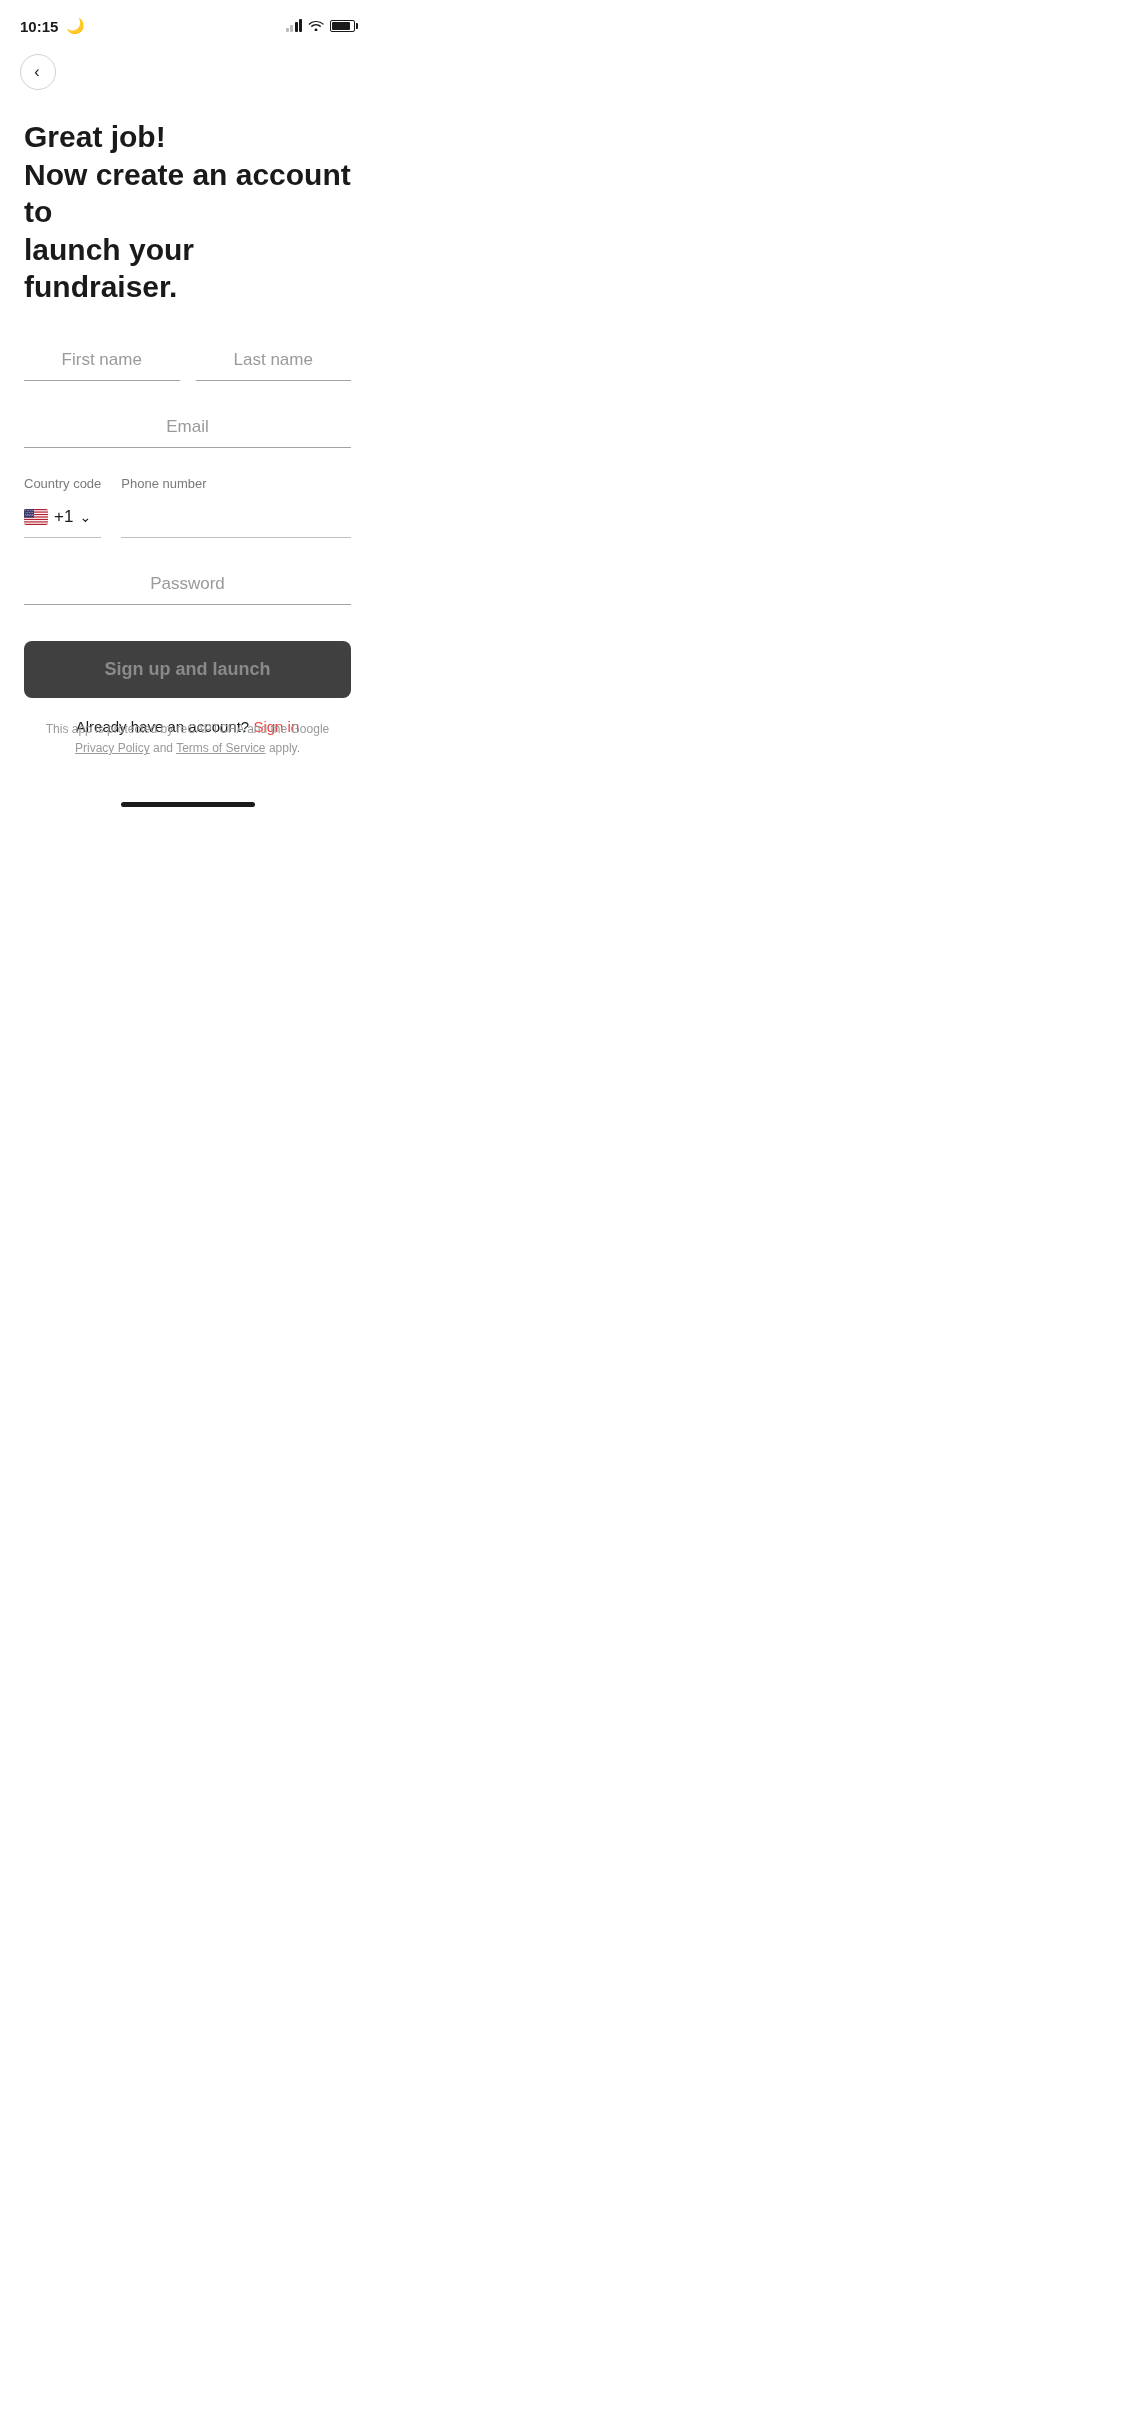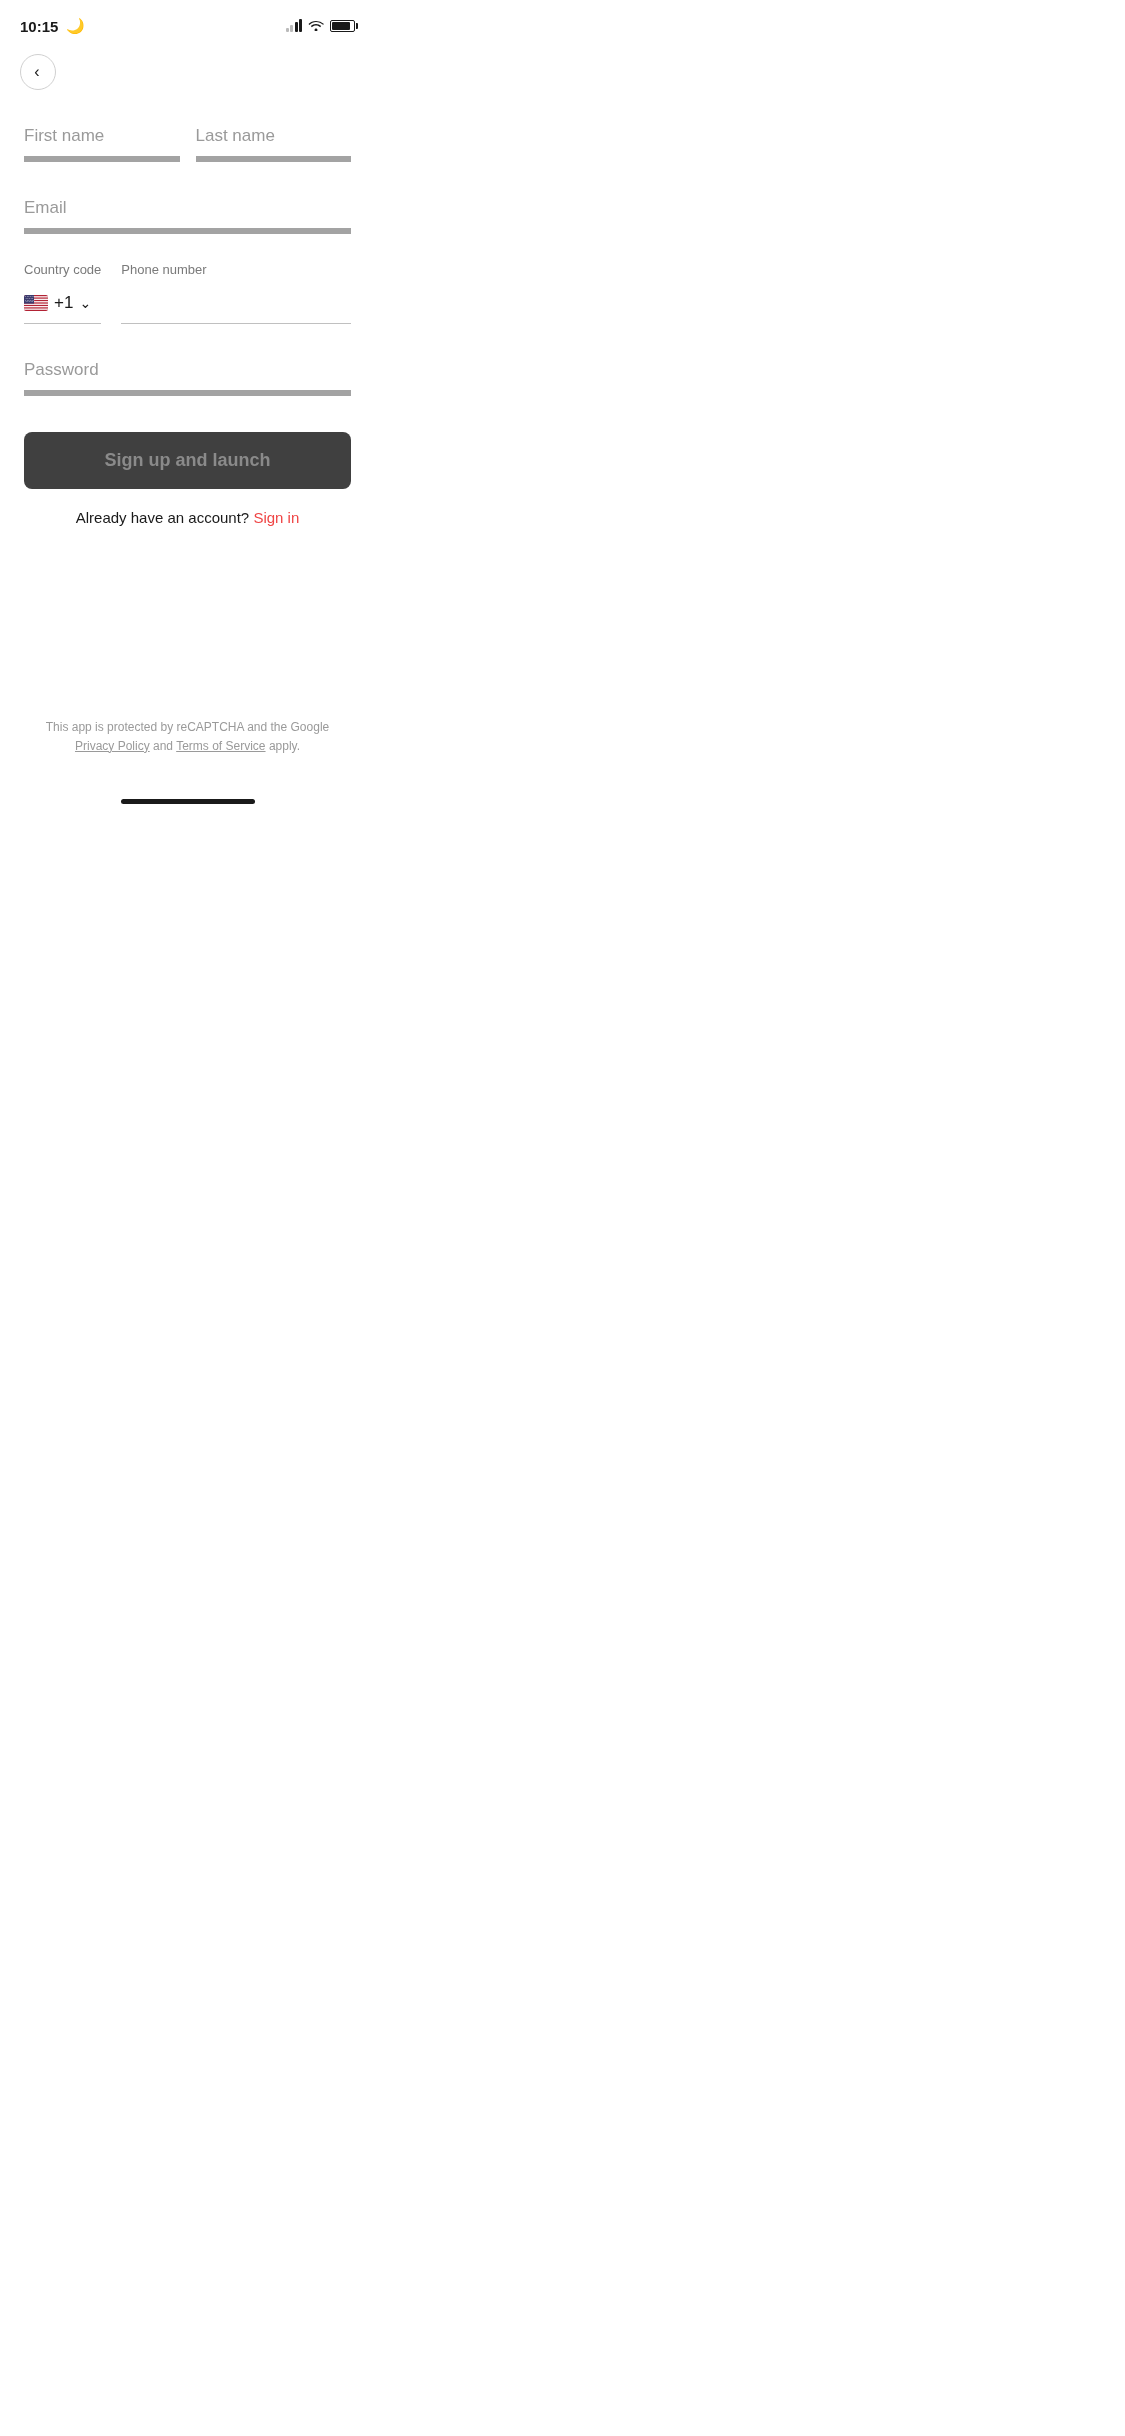--- a/index.html
+++ b/index.html
@@ -138,27 +138,28 @@
     }
 
     .form-field-full {
       width: 100%;
       margin-bottom: 28px;
     }
 
     .field-input {
       width: 100%;
       border: none;
-      border-bottom: 6px solid #a3a3a3;
+      border-bottom: 1px solid #a3a3a3;
       padding: 8px 0 10px 0;
       font-size: 17px;
       color: #1a1a1a;
       background: transparent;
       outline: none;
       font-family: inherit;
+      text-align: center;
     }
 
     .field-input::placeholder {
       color: #9a9a9a;
       font-size: 17px;
     }
 
     
     .phone-row {
       display: flex;
@@ -316,20 +317,23 @@
   </div>
 </div>
 
 <div class="back-btn">
   <span class="back-chevron">‹</span>
 </div>
 
 <div class="page-content">
 
   
+  <div class="main-title">
+    Great job!<br>Now create an account to<br>launch your fundraiser.
+  </div>
 
   
   <div class="form-row">
     <div class="form-field">
       <input type="text" class="field-input" placeholder="First name" style="">
     </div>
     <div class="form-field">
       <input type="text" class="field-input" placeholder="Last name" style="">
     </div>
   </div>

